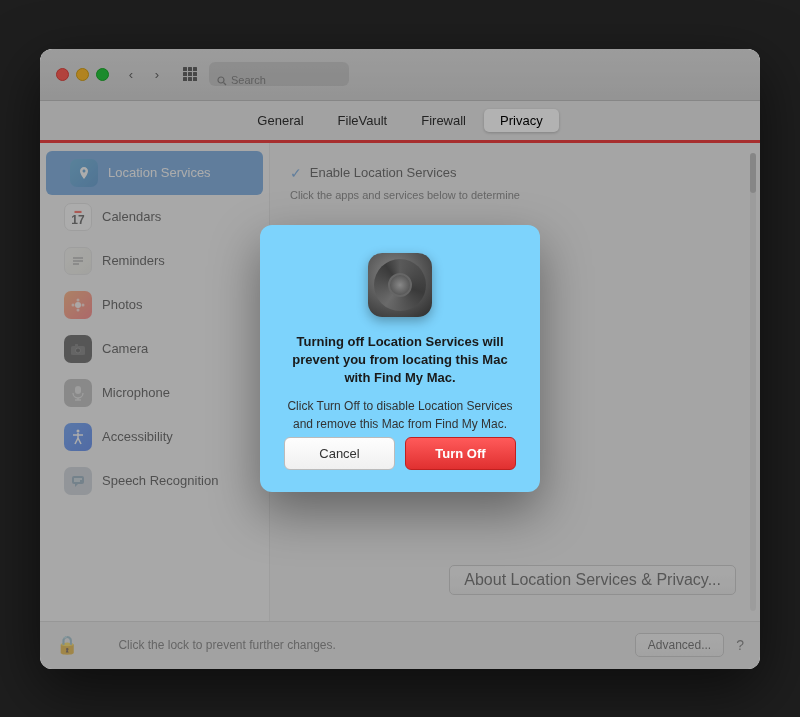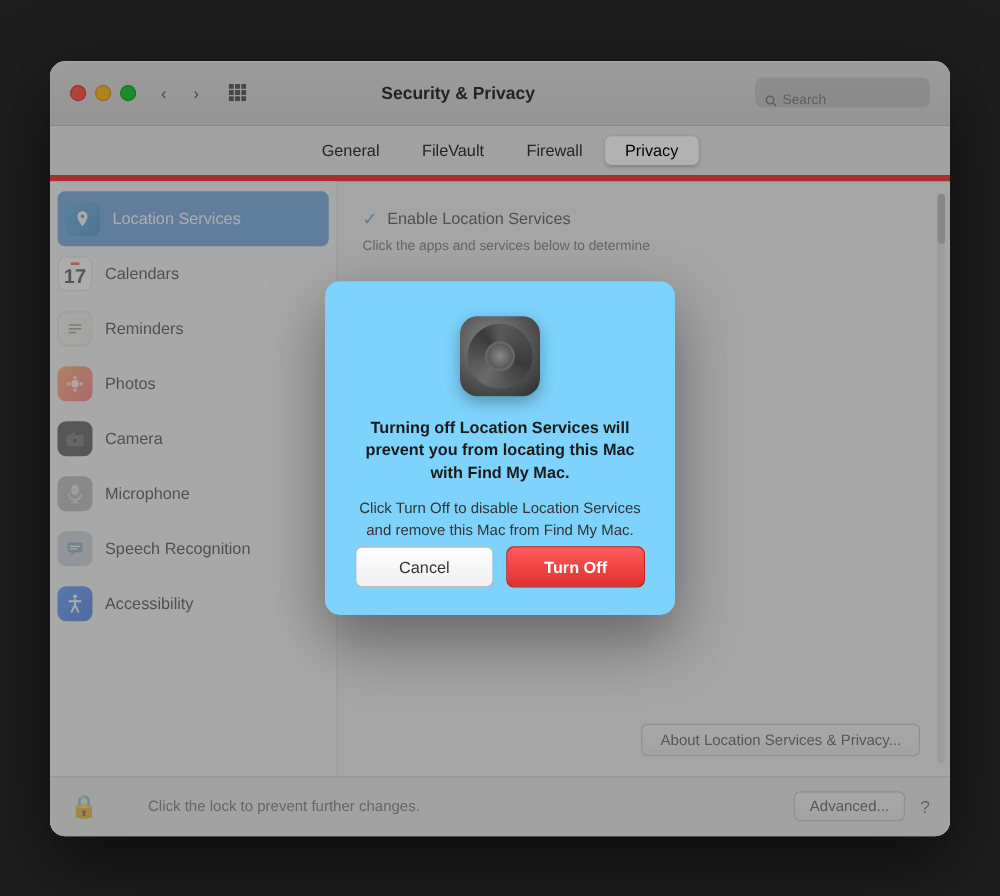--- a/index.html
+++ b/index.html
@@ -92,21 +92,21 @@
     }
     .search-box span { font-size: 11px; color: #888; }
     
     .tabs-bar {
       background: #e8e8e8;
       display: flex;
       justify-content: center;
       align-items: center;
       gap: 2px;
       padding: 8px 0;
-      border-bottom: 5px solid #ef4444;
+      border-bottom: 3px solid #ef4444;
       flex-shrink: 0;
     }
     .tab {
       padding: 4px 16px;
       font-size: 13px;
       color: #333;
       border-radius: 5px;
       cursor: pointer;
       background: transparent;
     }
@@ -127,21 +127,21 @@
       width: 230px;
       background: #f5f5f5;
       border-right: 1px solid #ddd;
       padding: 8px 0;
       overflow-y: auto;
       flex-shrink: 0;
     }
     .sidebar-item {
       display: flex;
       align-items: center;
-      padding: 8px 6px;
+      padding: 8px 24px;
       gap: 10px;
       cursor: pointer;
       font-size: 13px;
       color: #222;
     }
     .sidebar-item.active {
       background: #4a90d9;
       color: #fff;
       border-radius: 6px;
       margin: 0 6px;
@@ -311,24 +311,24 @@
       gap: 8px;
       padding: 6px 0;
       font-size: 13px;
       color: #222;
     }
     .checkmark { color: #4a90d9; font-size: 14px; }
     .enable-label { font-size: 13px; font-weight: 500; }
     .sub-text { font-size: 11px; color: #555; margin-top: 2px; }
     .about-btn {
       position: absolute;
-      bottom: 16px;
+      bottom: 26px;
       right: 24px;
       padding: 5px 14px;
-      font-size: 12px;
+      font-size: 16px;
       background: linear-gradient(180deg, #f5f5f5, #e8e8e8);
       border: 1px solid #bbb;
       border-radius: 5px;
       cursor: pointer;
       color: #333;
     }
     .cal-date {
       font-size: 9px;
       font-weight: 700;
       color: #ff3b30;
@@ -362,21 +362,20 @@
         <rect x="5" y="0" width="4" height="4" fill="#666" rx="0.5"></rect>
         <rect x="10" y="0" width="4" height="4" fill="#666" rx="0.5"></rect>
         <rect x="0" y="5" width="4" height="4" fill="#666" rx="0.5"></rect>
         <rect x="5" y="5" width="4" height="4" fill="#666" rx="0.5"></rect>
         <rect x="10" y="5" width="4" height="4" fill="#666" rx="0.5"></rect>
         <rect x="0" y="10" width="4" height="4" fill="#666" rx="0.5"></rect>
         <rect x="5" y="10" width="4" height="4" fill="#666" rx="0.5"></rect>
         <rect x="10" y="10" width="4" height="4" fill="#666" rx="0.5"></rect>
       </svg>
     </div>
-    <div class="title-text">Security &amp; Privacy</div>
     <div class="search-box">
       <svg width="10" height="10" viewBox="0 0 10 10">
           <circle cx="4" cy="4" r="3" fill="none" stroke="#888" stroke-width="1.2"></circle>
           <line x1="6.5" y1="6.5" x2="9" y2="9" stroke="#888" stroke-width="1.2"></line>
         </svg>
       <span>Search</span>
     </div>
   </div>
 
   <div class="tabs-bar">
@@ -393,21 +392,21 @@
         <div class="sidebar-icon icon-location">
           <svg width="14" height="14" viewBox="0 0 14 14">
               <path d="M7 1C4.8 1 3 2.8 3 5c0 3.2 4 8 4 8s4-4.8 4-8c0-2.2-1.8-4-4-4zm0 5.5c-.8 0-1.5-.7-1.5-1.5S6.2 3.5 7 3.5 8.5 4.2 8.5 5 7.8 6.5 7 6.5z" fill="white"></path>
             </svg>
         </div>
         <span>Location Services</span>
       </div>
       <div class="sidebar-item">
         <div class="sidebar-icon icon-calendars" style="background:#fff; border:1px solid #ddd; flex-direction:column; font-size:7px;">
           <div class="cal-date" style="font-size:7px; color:#ff3b30; font-weight:700;">▬</div>
-          <div class="cal-num" style="font-size:16px; color:#333; font-weight:700; line-height:1;">17</div>
+          <div class="cal-num" style="font-size:12px; color:#333; font-weight:700; line-height:1;">17</div>
         </div>
         <span>Calendars</span>
       </div>
       <div class="sidebar-item">
         <div class="sidebar-icon icon-reminders">
           <svg width="14" height="14" viewBox="0 0 14 14">
             <line x1="2" y1="4" x2="12" y2="4" stroke="#888" stroke-width="1.2"></line>
             <line x1="2" y1="7" x2="12" y2="7" stroke="#888" stroke-width="1.2"></line>
             <line x1="2" y1="10" x2="8" y2="10" stroke="#888" stroke-width="1.2"></line>
           </svg>
@@ -441,42 +440,42 @@
           <svg width="14" height="16" viewBox="0 0 14 16">
               <rect x="4" y="1" width="6" height="8" rx="3" fill="#ddd"></rect>
               <path d="M2 8c0 2.8 2.2 5 5 5s5-2.2 5-5" fill="none" stroke="#ddd" stroke-width="1.3"></path>
               <line x1="7" y1="13" x2="7" y2="15" stroke="#ddd" stroke-width="1.3"></line>
               <line x1="4" y1="15" x2="10" y2="15" stroke="#ddd" stroke-width="1.3"></line>
             </svg>
         </div>
         <span>Microphone</span>
       </div>
       <div class="sidebar-item">
-        <div class="sidebar-icon icon-speech" style="background:#c0c8d0;">
-          <svg width="14" height="14" viewBox="0 0 14 14">
-            <rect x="1" y="2" width="12" height="8" rx="2" fill="#7a9ab0"></rect>
-            <path d="M4 10 L4 13 L7 10" fill="#7a9ab0"></path>
-            <line x1="3" y1="5" x2="11" y2="5" stroke="white" stroke-width="1"></line>
-            <line x1="3" y1="7" x2="9" y2="7" stroke="white" stroke-width="1"></line>
-          </svg>
-        </div>
-        <span>Speech Recognition</span>
-      </div>
-      <div class="sidebar-item">
         <div class="sidebar-icon icon-accessibility">
           <svg width="14" height="16" viewBox="0 0 14 16">
               <circle cx="7" cy="2" r="1.5" fill="white"></circle>
               <line x1="7" y1="4" x2="7" y2="9" stroke="white" stroke-width="1.5"></line>
               <line x1="2" y1="6" x2="12" y2="6" stroke="white" stroke-width="1.5"></line>
               <line x1="7" y1="9" x2="4" y2="15" stroke="white" stroke-width="1.5"></line>
               <line x1="7" y1="9" x2="10" y2="15" stroke="white" stroke-width="1.5"></line>
             </svg>
         </div>
         <span>Accessibility</span>
       </div>
+      <div class="sidebar-item">
+        <div class="sidebar-icon icon-speech" style="background:#c0c8d0;">
+          <svg width="14" height="14" viewBox="0 0 14 14">
+            <rect x="1" y="2" width="12" height="8" rx="2" fill="#7a9ab0"></rect>
+            <path d="M4 10 L4 13 L7 10" fill="#7a9ab0"></path>
+            <line x1="3" y1="5" x2="11" y2="5" stroke="white" stroke-width="1"></line>
+            <line x1="3" y1="7" x2="9" y2="7" stroke="white" stroke-width="1"></line>
+          </svg>
+        </div>
+        <span>Speech Recognition</span>
+      </div>
     </div>
 
     <div class="right-panel">
       <div class="panel-row">
         <span class="checkmark">✓</span>
         <span class="enable-label">Enable Location Services</span>
       </div>
       <div class="sub-text">Click the apps and services below to determine</div>
       <div class="scrollbar-track">
         <div class="scrollbar-thumb"></div>

